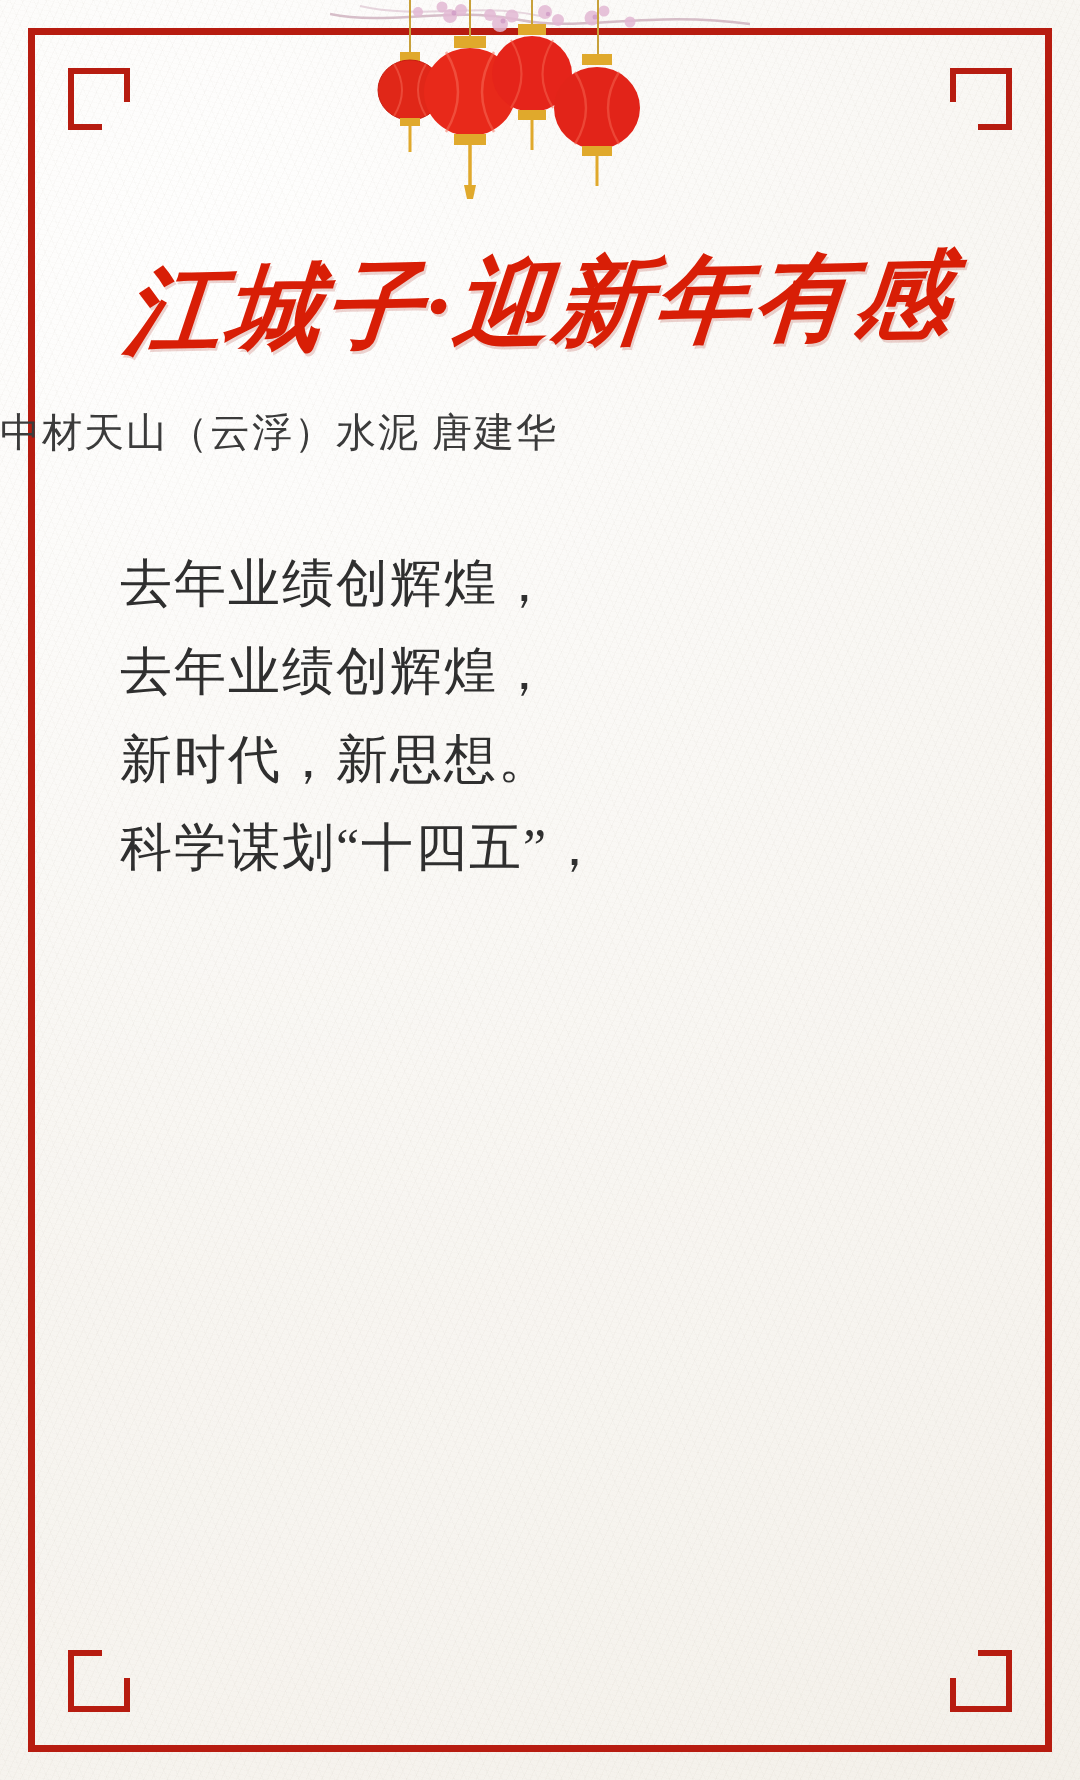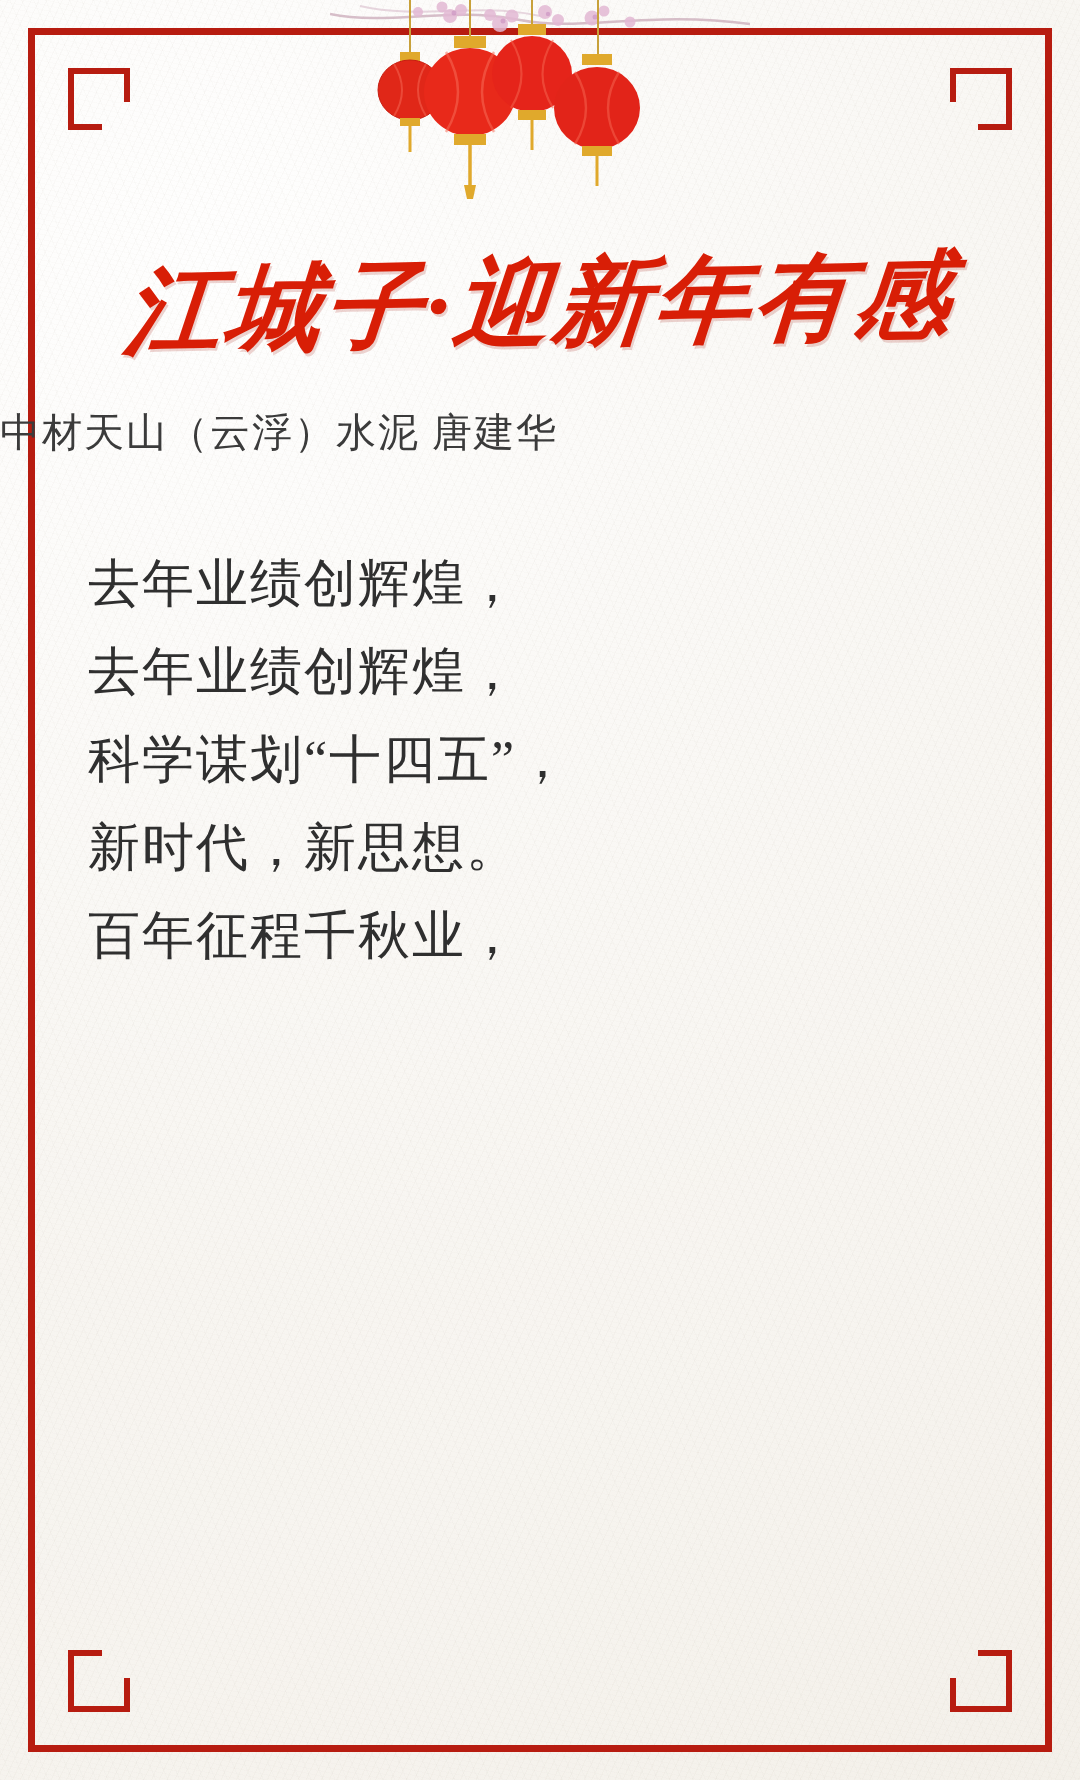--- a/index.html
+++ b/index.html
@@ -136,21 +136,21 @@
     text-align: left;
     color: #3b3b3b;
     font-size: 40px;
     letter-spacing: 2px;
   }
   .poem {
     position: absolute;
     top: 540px;
     left: 0;
     right: 0;
-    padding-left: 88px;
+    padding-left: 120px;
     color: #2f2f2f;
     font-size: 52px;
     line-height: 88px;
     letter-spacing: 2px;
   }
   .poem-line {
     white-space: nowrap;
   }
 </style>
 </head>
@@ -273,18 +273,17 @@
     </g>
   </svg>
 
   <div class="title">江城子·迎新年有感</div>
 
   <div class="author">中材天山（云浮）水泥  唐建华</div>
 
   <div class="poem">
     <div class="poem-line">去年业绩创辉煌，</div>
     <div class="poem-line">去年业绩创辉煌，</div>
+    <div class="poem-line">新时代，新思想。</div>
     <div class="poem-line">科学谋划“十四五”，</div>
-    <div class="poem-line">新时代，新思想。</div>
-    <div class="poem-line">百年征程千秋业，</div>
   </div>
 
 </div>
 
 </body></html>

